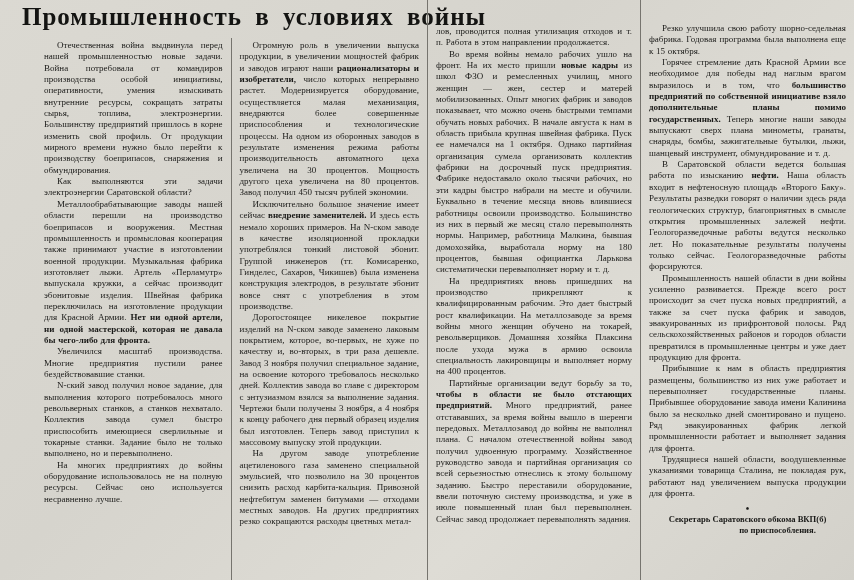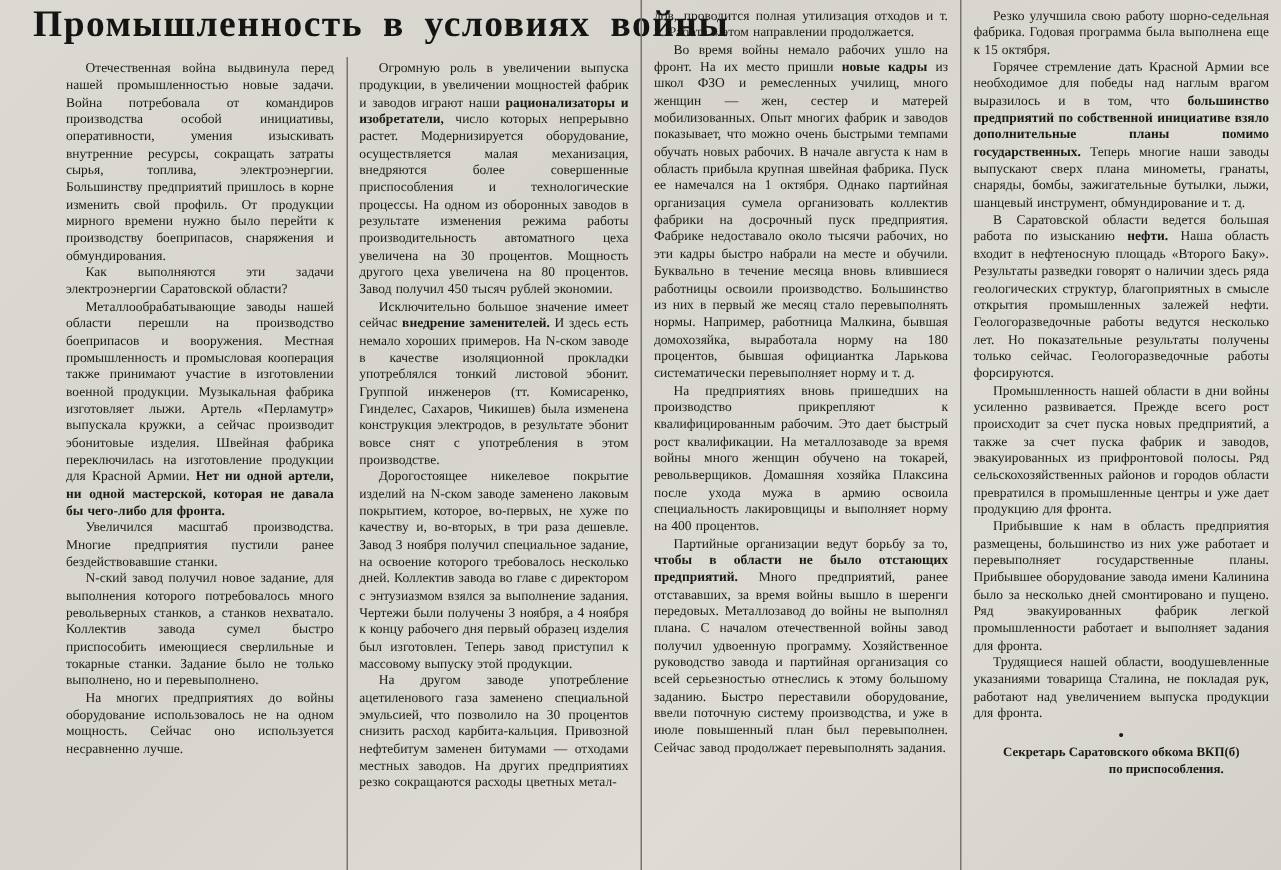--- a/index.html
+++ b/index.html
@@ -53,21 +53,21 @@
     width: 50%;
     box-sizing: border-box;
     padding: 2px 8px 0 8px;
     font-size: 9px;
     line-height: 11.35px;
     text-align: justify;
     overflow: hidden;
   }
   .col-1 { border-right: 1px solid #76746e; }
   .col-3 { border-right: 1px solid #76746e; padding-top: 5px; }
-  .col-4 { padding-top: 5px; display: flex; flex-direction: column; }
+  .col-4 { padding-top: 23px; display: flex; flex-direction: column; }
   .para {
     margin: 0;
     text-indent: 13px;
     word-spacing: 0.5px;
   }
   .para .bold { font-weight: bold; }
   .sig-sep {
     text-align: center;
     font-size: 10px;
     line-height: 10px;
@@ -102,33 +102,33 @@
 <div class="paper">
   <div class="left-half">
     <h1 class="title">Промышленность в условиях войны</h1>
     <div class="cols-2">
       <div class="col col-1">
           <p class="para"><span>Отечественная война выдвинула перед нашей промышленностью новые задачи. Война потребовала от командиров производства особой инициативы, оперативности, умения изыскивать внутренние ресурсы, сокращать затраты сырья, топлива, электроэнергии. Большинству предприятий пришлось в корне изменить свой профиль. От продукции мирного времени нужно было перейти к производству боеприпасов, снаряжения и обмундирования.</span></p>
           <p class="para"><span>Как выполняются эти задачи электроэнергии Саратовской области?</span></p>
           <p class="para"><span>Металлообрабатывающие заводы нашей области перешли на производство боеприпасов и вооружения. Местная промышленность и промысловая кооперация также принимают участие в изготовлении военной продукции. Музыкальная фабрика изготовляет лыжи. Артель «Перламутр» выпускала кружки, а сейчас производит эбонитовые изделия. Швейная фабрика переключилась на изготовление продукции для Красной Армии. </span><span class="bold">Нет ни одной артели, ни одной мастерской, которая не давала бы чего-либо для фронта.</span></p>
           <p class="para"><span>Увеличился масштаб производства. Многие предприятия пустили ранее бездействовавшие станки.</span></p>
           <p class="para"><span>N-ский завод получил новое задание, для выполнения которого потребовалось много револьверных станков, а станков нехватало. Коллектив завода сумел быстро приспособить имеющиеся сверлильные и токарные станки. Задание было не только выполнено, но и перевыполнено.</span></p>
-          <p class="para"><span>На многих предприятиях до войны оборудование использовалось не на одном мощность. Сейчас оно используется несравненно лучше.</span></p>
+          <p class="para"><span>На многих предприятиях до войны оборудование использовалось не на полную ресурсы. Сейчас оно используется несравненно лучше.</span></p>
         </div>
       <div class="col col-2">
           <p class="para"><span>Огромную роль в увеличении выпуска продукции, в увеличении мощностей фабрик и заводов играют наши </span><span class="bold">рационализаторы и изобретатели,</span><span> число которых непрерывно растет. Модернизируется оборудование, осуществляется малая механизация, внедряются более совершенные приспособления и технологические процессы. На одном из оборонных заводов в результате изменения режима работы производительность автоматного цеха увеличена на 30 процентов. Мощность другого цеха увеличена на 80 процентов. Завод получил 450 тысяч рублей экономии.</span></p>
           <p class="para"><span>Исключительно большое значение имеет сейчас </span><span class="bold">внедрение заменителей.</span><span> И здесь есть немало хороших примеров. На N-ском заводе в качестве изоляционной прокладки употреблялся тонкий листовой эбонит. Группой инженеров (тт. Комисаренко, Гинделес, Сахаров, Чикишев) была изменена конструкция электродов, в результате эбонит вовсе снят с употребления в этом производстве.</span></p>
           <p class="para"><span>Дорогостоящее никелевое покрытие изделий на N-ском заводе заменено лаковым покрытием, которое, во-первых, не хуже по качеству и, во-вторых, в три раза дешевле. Завод 3 ноября получил специальное задание, на освоение которого требовалось несколько дней. Коллектив завода во главе с директором с энтузиазмом взялся за выполнение задания. Чертежи были получены 3 ноября, а 4 ноября к концу рабочего дня первый образец изделия был изготовлен. Теперь завод приступил к массовому выпуску этой продукции.</span></p>
           <p class="para"><span>На другом заводе употребление ацетиленового газа заменено специальной эмульсией, что позволило на 30 процентов снизить расход карбита-кальция. Привозной нефтебитум заменен битумами — отходами местных заводов. На других предприятиях резко сокращаются расходы цветных метал-</span></p>
         </div>
     </div>
   </div>
   <div class="right-half">
     <div class="col col-3">
-        <p class="para" style="text-indent: 0px;"><span>лов, проводится полная утилизация отходов и т. п. Работа в этом направлении продолжается.</span></p>
+        <p class="para" style="text-indent: 0px; margin-top: 21px;"><span>лов, проводится полная утилизация отходов и т. п. Работа в этом направлении продолжается.</span></p>
         <p class="para"><span>Во время войны немало рабочих ушло на фронт. На их место пришли </span><span class="bold">новые кадры</span><span> из школ ФЗО и ремесленных училищ, много женщин — жен, сестер и матерей мобилизованных. Опыт многих фабрик и заводов показывает, что можно очень быстрыми темпами обучать новых рабочих. В начале августа к нам в область прибыла крупная швейная фабрика. Пуск ее намечался на 1 октября. Однако партийная организация сумела организовать коллектив фабрики на досрочный пуск предприятия. Фабрике недоставало около тысячи рабочих, но эти кадры быстро набрали на месте и обучили. Буквально в течение месяца вновь влившиеся работницы освоили производство. Большинство из них в первый же месяц стало перевыполнять нормы. Например, работница Малкина, бывшая домохозяйка, выработала норму на 180 процентов, бывшая официантка Ларькова систематически перевыполняет норму и т. д.</span></p>
         <p class="para"><span>На предприятиях вновь пришедших на производство прикрепляют к квалифицированным рабочим. Это дает быстрый рост квалификации. На металлозаводе за время войны много женщин обучено на токарей, револьверщиков. Домашняя хозяйка Плаксина после ухода мужа в армию освоила специальность лакировщицы и выполняет норму на 400 процентов.</span></p>
         <p class="para"><span>Партийные организации ведут борьбу за то, </span><span class="bold">чтобы в области не было отстающих предприятий.</span><span> Много предприятий, ранее отстававших, за время войны вышло в шеренги передовых. Металлозавод до войны не выполнял плана. С началом отечественной войны завод получил удвоенную программу. Хозяйственное руководство завода и партийная организация со всей серьезностью отнеслись к этому большому заданию. Быстро переставили оборудование, ввели поточную систему производства, и уже в июле повышенный план был перевыполнен. Сейчас завод продолжает перевыполнять задания.</span></p>
       </div>
     <div class="col col-4">
       <div>
           <p class="para"><span>Резко улучшила свою работу шорно-седельная фабрика. Годовая программа была выполнена еще к 15 октября.</span></p>
           <p class="para"><span>Горячее стремление дать Красной Армии все необходимое для победы над наглым врагом выразилось и в том, что </span><span class="bold">большинство предприятий по собственной инициативе взяло дополнительные планы помимо государственных.</span><span> Теперь многие наши заводы выпускают сверх плана минометы, гранаты, снаряды, бомбы, зажигательные бутылки, лыжи, шанцевый инструмент, обмундирование и т. д.</span></p>
           <p class="para"><span>В Саратовской области ведется большая работа по изысканию </span><span class="bold">нефти.</span><span> Наша область входит в нефтеносную площадь «Второго Баку». Результаты разведки говорят о наличии здесь ряда геологических структур, благоприятных в смысле открытия промышленных залежей нефти. Геологоразведочные работы ведутся несколько лет. Но показательные результаты получены только сейчас. Геологоразведочные работы форсируются.</span></p>
           <p class="para"><span>Промышленность нашей области в дни войны усиленно развивается. Прежде всего рост происходит за счет пуска новых предприятий, а также за счет пуска фабрик и заводов, эвакуированных из прифронтовой полосы. Ряд сельскохозяйственных районов и городов области превратился в промышленные центры и уже дает продукцию для фронта.</span></p>

